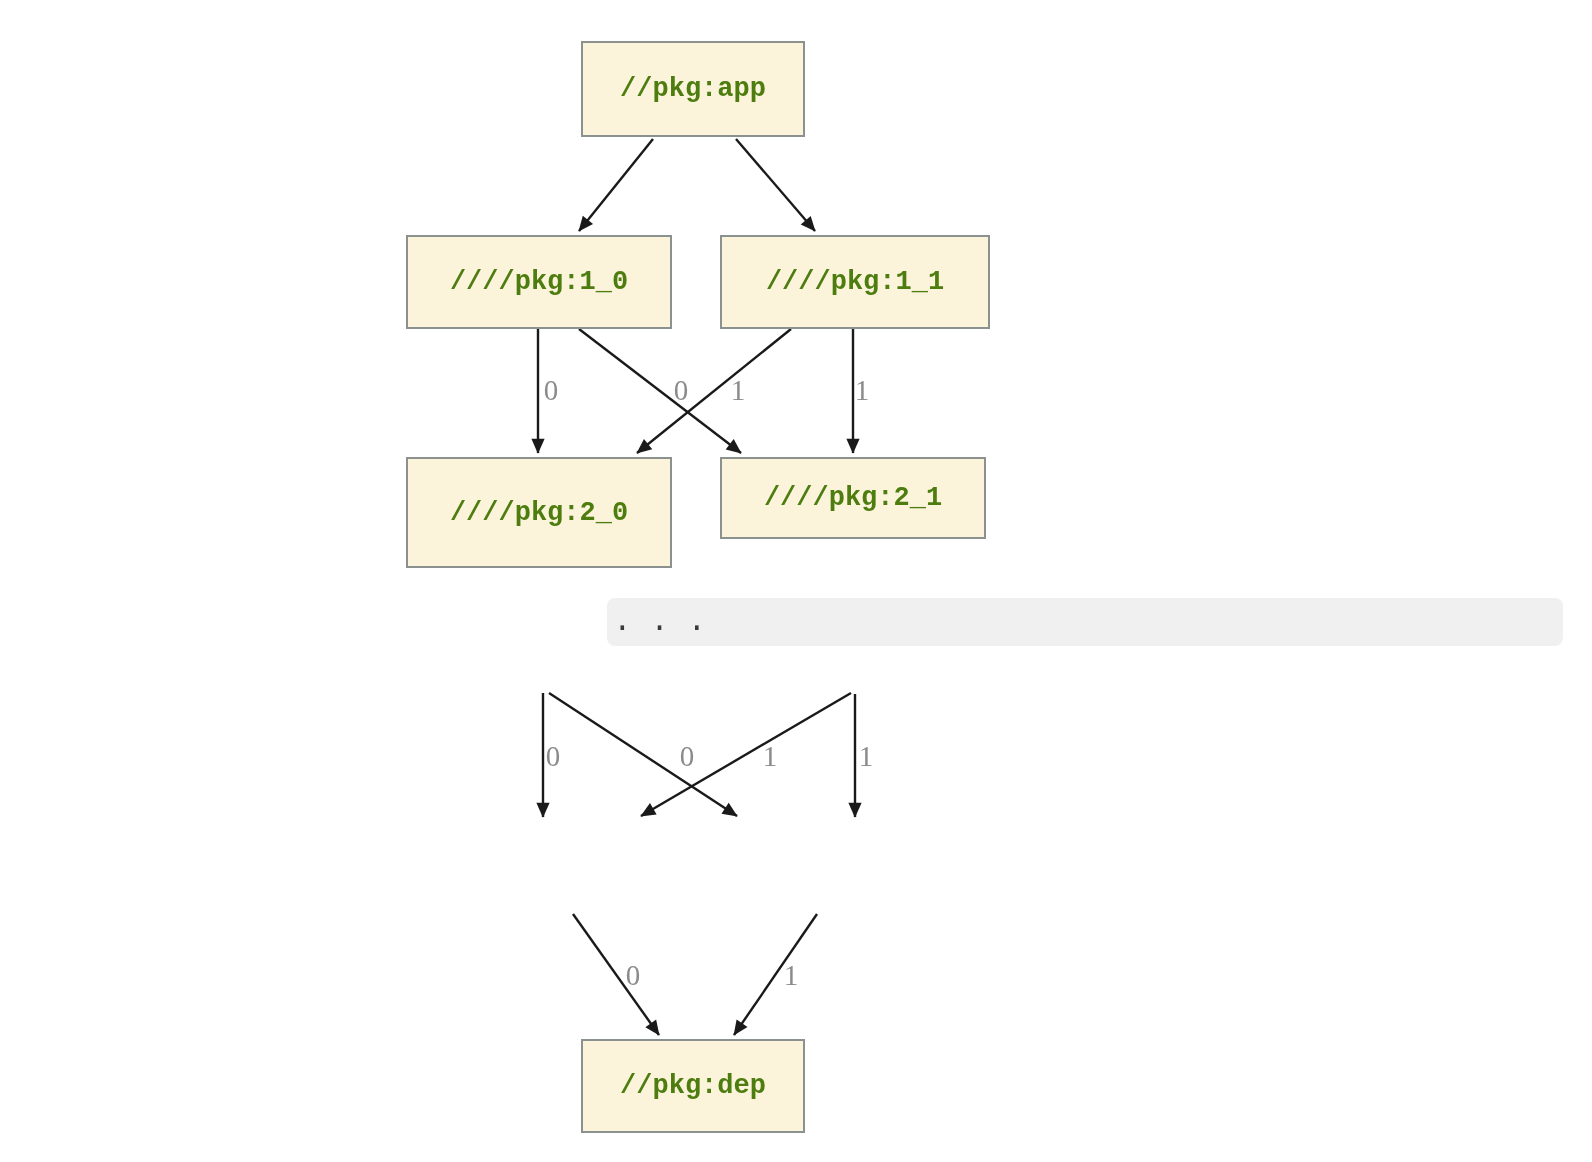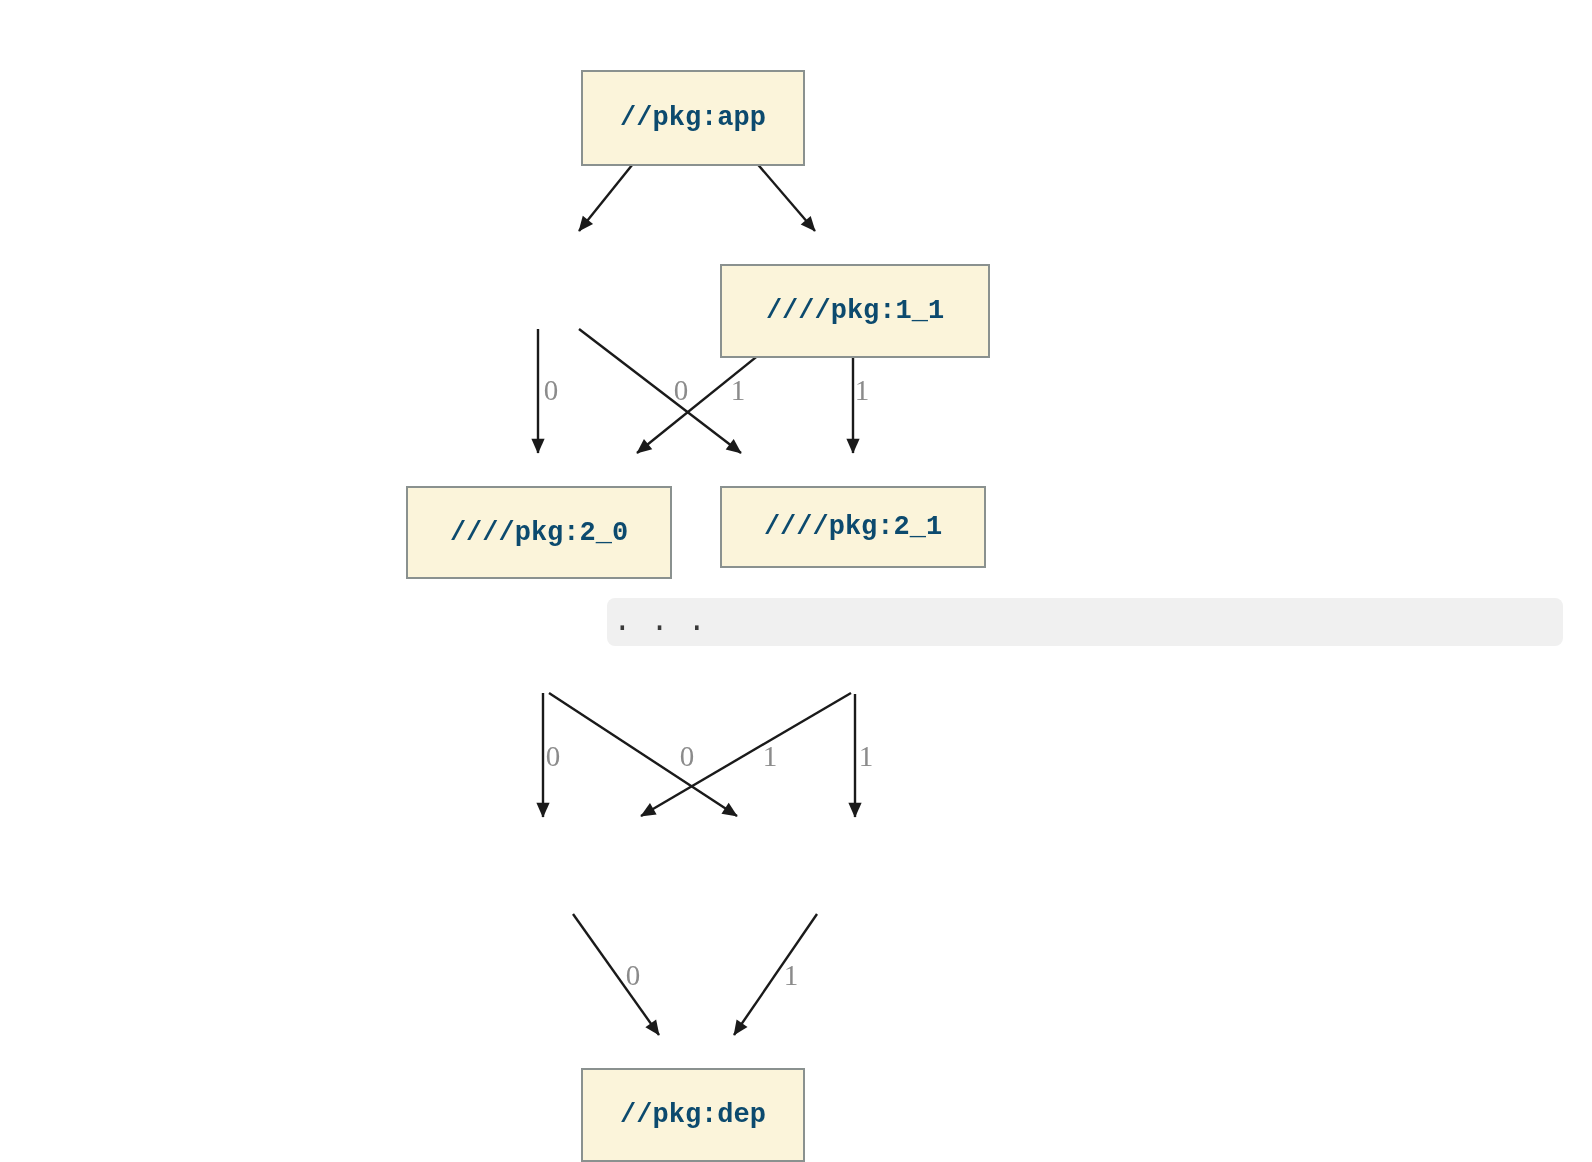--- a/index.html
+++ b/index.html
@@ -21,23 +21,22 @@
     position: absolute;
     box-sizing: border-box;
     background: #fbf4da;
     border: 2.5px solid #8a918f;
     display: flex;
     align-items: center;
     justify-content: center;
     font-family: "Liberation Mono", monospace;
     font-weight: bold;
     font-size: 27px;
-    color: #0c4a6e;
+    color: #4d7c0f;
     white-space: pre;
-    margin-top: 29px;
   }
   .edge-label {
     position: absolute;
     transform: translate(-50%, -50%);
     font-family: "Liberation Serif", serif;
     font-size: 29px;
     color: #8b8b8b;
     line-height: 1;
   }
   .ellipsis-band {
@@ -79,24 +78,25 @@
       <path d="M549,693 L737,816" marker-end="url(#arrow)"></path>
       <path d="M851,693 L641,816" marker-end="url(#arrow)"></path>
       <path d="M855,694 L855,817" marker-end="url(#arrow)"></path>
       <path d="M573,914 L659,1035" marker-end="url(#arrow)"></path>
       <path d="M817,914 L734,1035" marker-end="url(#arrow)"></path>
     </g>
   </svg>
 
   <div class="node" style="left:581px; top:41px; width:224px; height:96px">//pkg:app</div>
 
+  <div class="node" style="left:406px; top:235px; width:266px; height:94px">////pkg:1_0</div>
 
   <div class="node" style="left:720px; top:235px; width:270px; height:94px">////pkg:1_1</div>
 
-  <div class="node" style="left:406px; top:457px; width:266px; height:93px">////pkg:2_0</div>
+  <div class="node" style="left:406px; top:457px; width:266px; height:111px">////pkg:2_0</div>
 
   <div class="node" style="left:720px; top:457px; width:266px; height:82px">////pkg:2_1</div>
 
   <div class="edge-label" style="left:551px; top:390px">0</div>
   <div class="edge-label" style="left:681px; top:390px">0</div>
   <div class="edge-label" style="left:738px; top:390px">1</div>
   <div class="edge-label" style="left:862px; top:390px">1</div>
 
   <div class="ellipsis-band">. . .</div>
 

